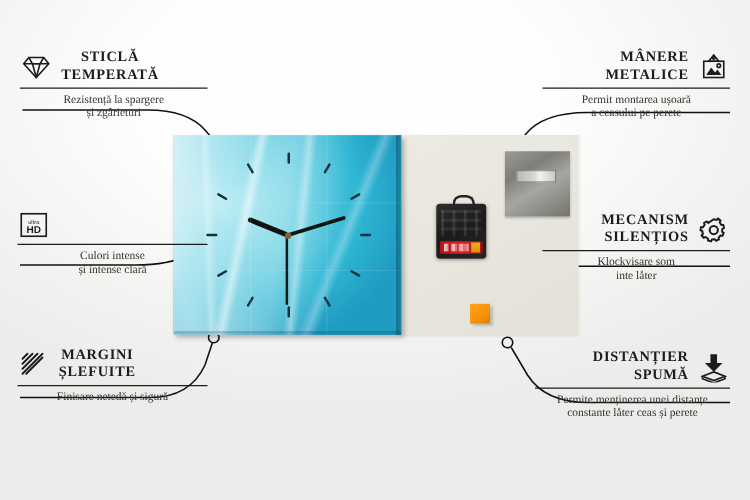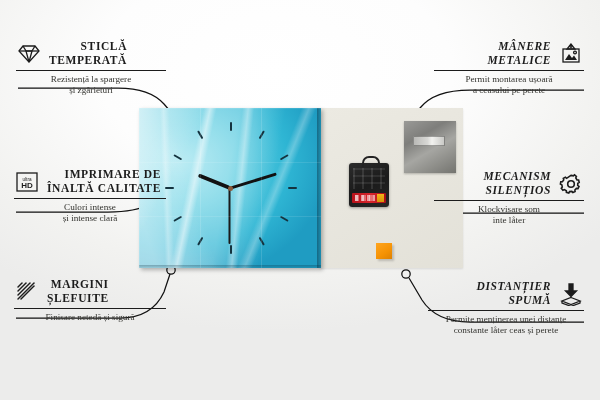--- a/index.html
+++ b/index.html
@@ -118,24 +118,24 @@
   .callout .head{display:flex;align-items:center;gap:7px;}
   .callout .titles{
     font-weight:700;letter-spacing:.6px;color:#1c1c1c;
     font-size:11.5px;line-height:13.5px;text-transform:uppercase;
   }
   .callout .rule{height:1px;background:#1c1c1c;margin:3px 0 3px;}
   .callout .sub{
     font-size:9.2px;line-height:11px;color:#33332f;
   }
   .left .head{justify-content:flex-start;}
-  .left .titles{text-align:right;}
+  .left .titles{text-align:center;}
   .left .sub{text-align:center;}
   .right .head{justify-content:flex-end;}
-  .right .titles{text-align:right;font-style:italic;}
+  .right .titles{text-align:right;}
   .right .sub{text-align:center;}
   .ico{flex:0 0 auto;width:26px;height:24px;display:block;}
   .ico svg{display:block;width:100%;height:100%;}
 
   svg.conn{position:absolute;left:0;top:0;width:600px;height:400px;overflow:visible;}
   svg.conn path{fill:none;stroke:#111;stroke-width:1.25;}
   svg.conn circle{fill:none;stroke:#111;stroke-width:1.25;}
 </style>
 </head>
 <body>
@@ -229,24 +229,20 @@
 
   <div class="callout left" style="left:14px;top:168px;width:152px;">
     <div class="head">
       <span class="ico">
         <svg viewBox="0 0 26 24">
           <rect x="3" y="3" width="20" height="18" fill="none" stroke="#1c1c1c" stroke-width="1.3"></rect>
           <text x="13" y="11" font-family="Liberation Sans, sans-serif" font-size="4.6" text-anchor="middle" fill="#1c1c1c">ultra</text>
           <text x="13" y="18.4" font-family="Liberation Sans, sans-serif" font-size="8" font-weight="bold" text-anchor="middle" fill="#1c1c1c">HD</text>
         </svg>
       </span>
-      <div class="titles">
-        <div>IMPRIMARE DE</div>
-        <div>ÎNALTĂ CALITATE</div>
-      </div>
     </div>
     <div class="rule"></div>
     <div class="sub">
       <div>Culori intense</div>
       <div>și intense clară</div>
     </div>
   </div>
 
   <div class="callout left" style="left:14px;top:278px;width:152px;">
     <div class="head">

